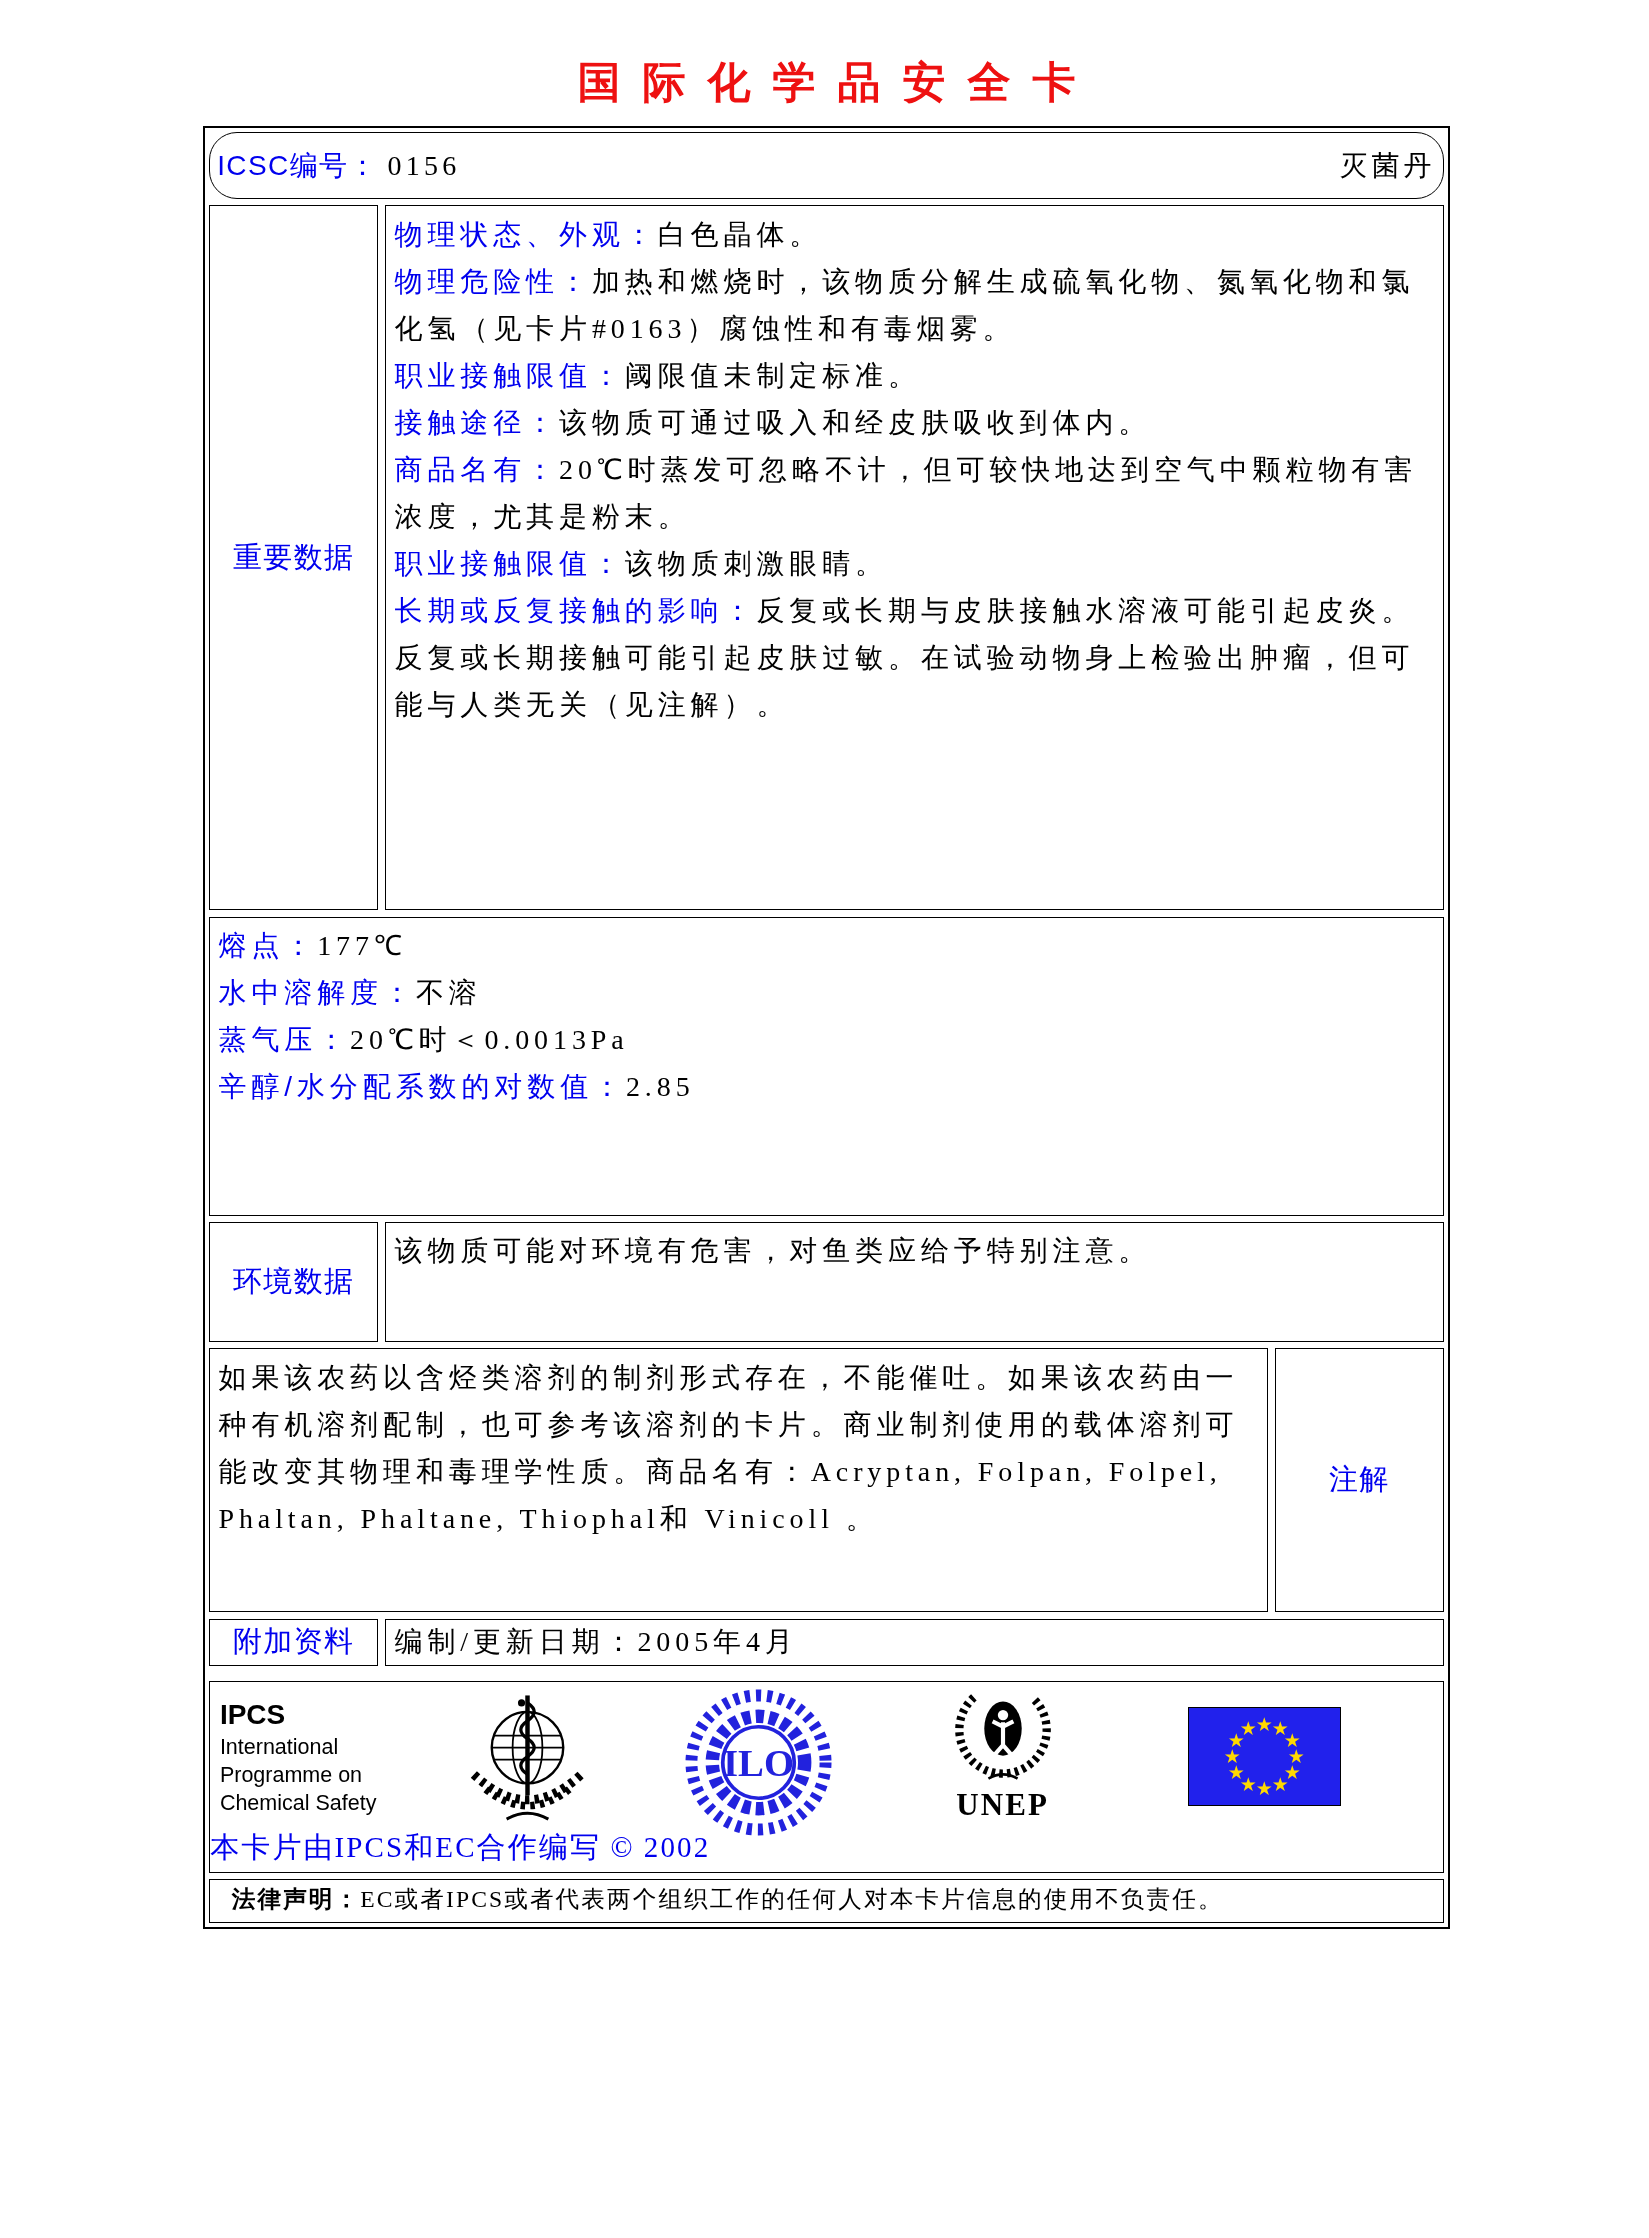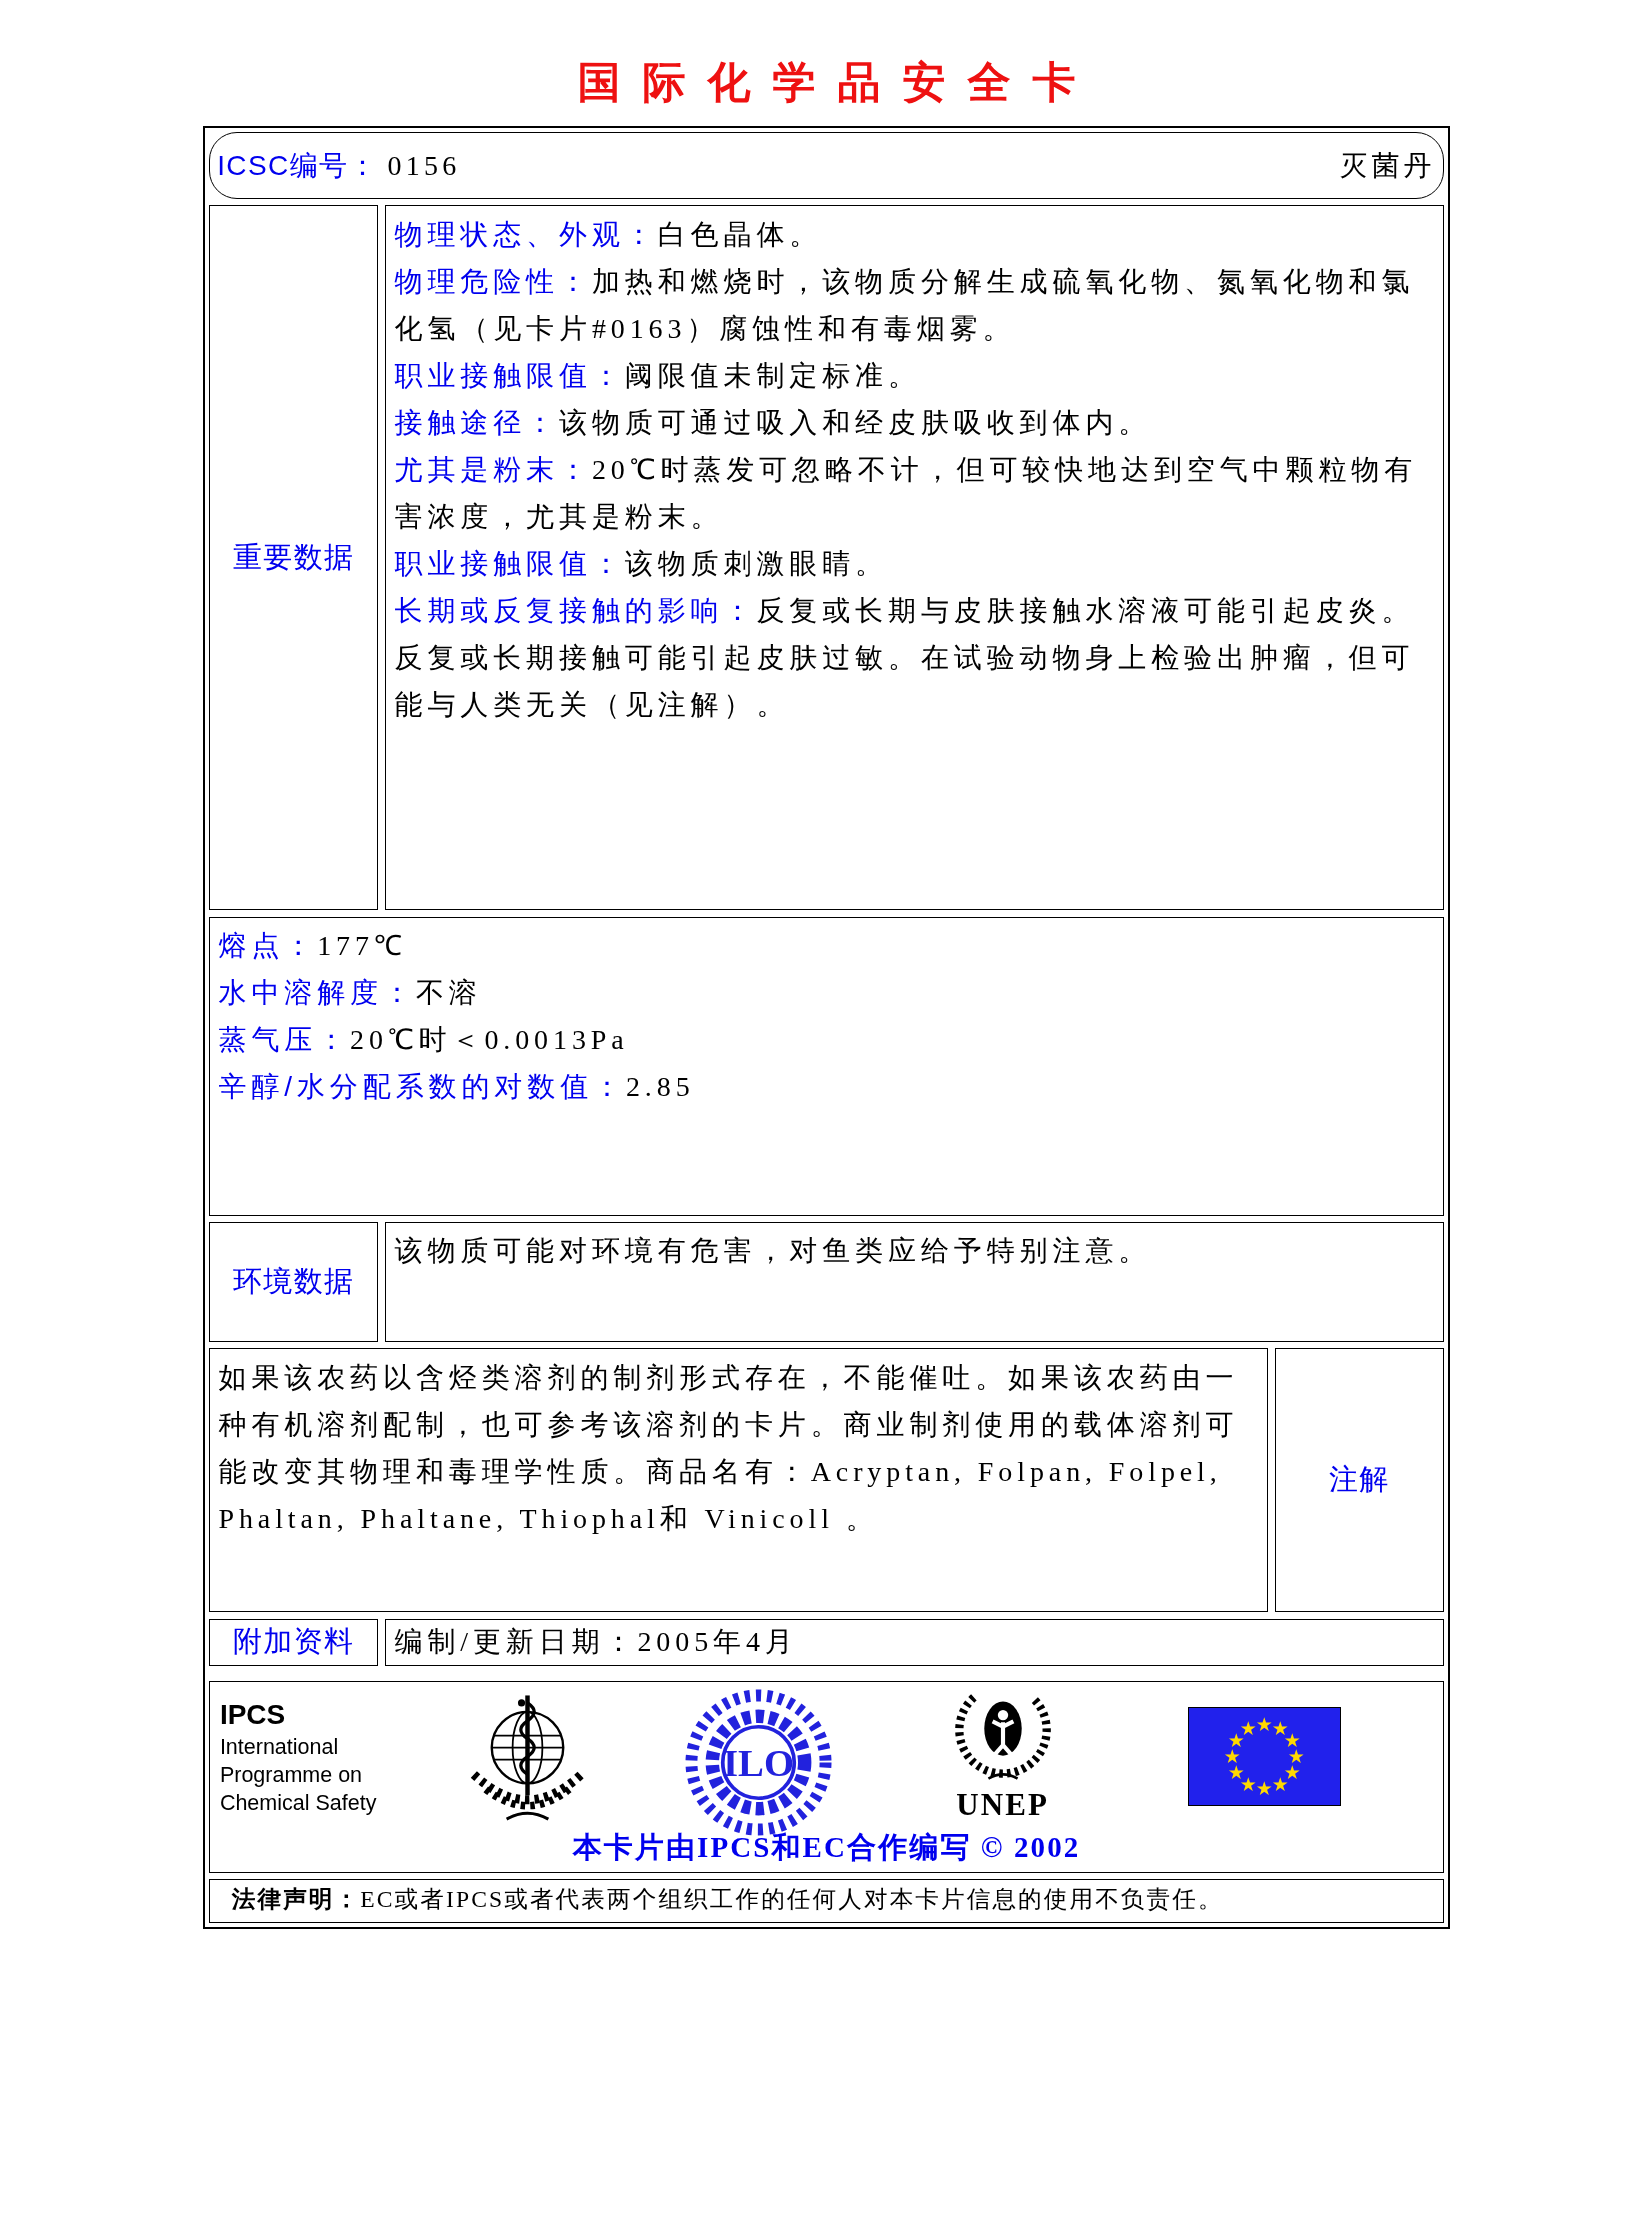--- a/index.html
+++ b/index.html
@@ -75,22 +75,22 @@
   .eu-flag{
     position:absolute;left:978px;top:25px;width:153px;height:99px;
     background:var(--eu_flag_blue,#2121ec);border:1.4px solid #000;box-sizing:border-box;
   }
   .eu-flag .star{
     position:absolute;color:var(--eu_star_yellow,#ffd900);
     font-size:19px;transform:translate(-50%,-50%);line-height:1;
     font-family:"DejaVu Sans", sans-serif;
   }
   .footer-caption{
-    position:absolute;left:0;right:0;bottom:4.2px;text-align:center;
-    color:var(--accent_blue,#0000ee);font-weight:bold;font-size:29px;
+    position:absolute;left:0;right:0;bottom:4.2px;text-align:left;
+    color:var(--accent_blue,#0000ee);font-weight:normal;font-size:29px;
     letter-spacing:2.1px;font-family:"Liberation Serif", serif;
   }
   .legal-cell{
     flex:1;padding:4.2px 5.6px;font-size:23.6px;letter-spacing:2.1px;line-height:31px;
   }
   .legal-lbl{
     font-family:"Liberation Sans", sans-serif;font-weight:bold;margin-left:16px;
   }
   svg text{font-family:"Liberation Serif", serif;}
 </style>
@@ -111,21 +111,21 @@
     </div>
   </div>
 
   <div class="row">
     <div class="cell label-cell h-important">重要数据</div>
     <div class="cell content-cell h-important">
       <div class="entry"><span class="lbl">物理状态、外观：</span><span>白色晶体。</span></div>
       <div class="entry"><span class="lbl">物理危险性：</span><span>加热和燃烧时，该物质分解生成硫氧化物、氮氧化物和氯化氢（见卡片#0163）腐蚀性和有毒烟雾。</span></div>
       <div class="entry"><span class="lbl">职业接触限值：</span><span>阈限值未制定标准。</span></div>
       <div class="entry"><span class="lbl">接触途径：</span><span>该物质可通过吸入和经皮肤吸收到体内。</span></div>
-      <div class="entry"><span class="lbl">尤其是粉末：</span><span>20℃时蒸发可忽略不计，但可较快地达到空气中颗粒物有害浓度，尤其是粉末。</span></div>
+      <div class="entry"><span class="lbl">商品名有：</span><span>20℃时蒸发可忽略不计，但可较快地达到空气中颗粒物有害浓度，尤其是粉末。</span></div>
       <div class="entry"><span class="lbl">职业接触限值：</span><span>该物质刺激眼睛。</span></div>
       <div class="entry"><span class="lbl">长期或反复接触的影响：</span><span>反复或长期与皮肤接触水溶液可能引起皮炎。反复或长期接触可能引起皮肤过敏。在试验动物身上检验出肿瘤，但可能与人类无关（见注解）。</span></div>
     </div>
   </div>
 
   <div class="row">
     <div class="cell content-cell h-physical">
       <div class="entry"><span class="lbl">熔点：</span><span>177℃</span></div>
       <div class="entry"><span class="lbl">水中溶解度：</span><span>不溶</span></div>
       <div class="entry"><span class="lbl">蒸气压：</span><span>20℃时＜0.0013Pa</span></div>

